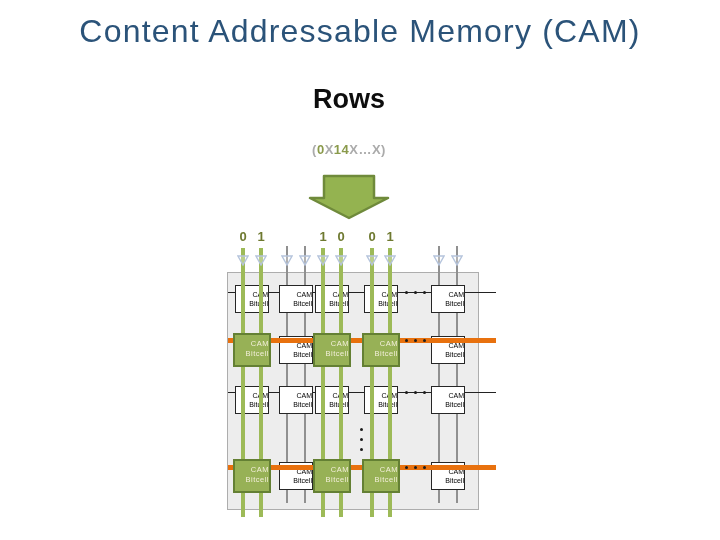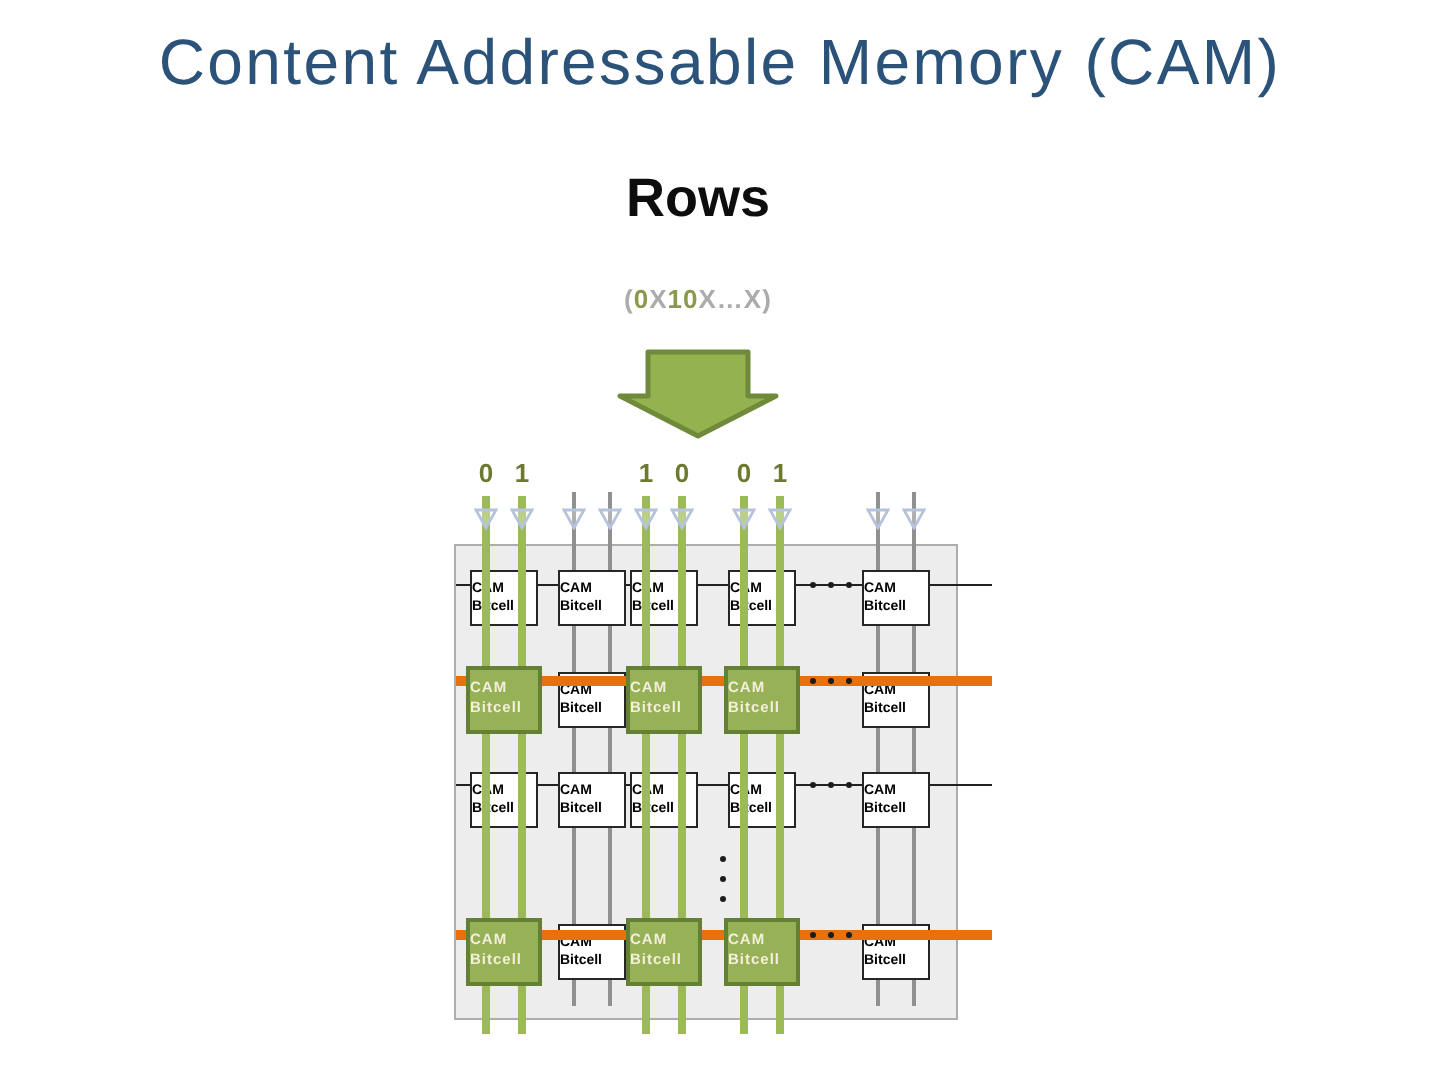--- a/index.html
+++ b/index.html
@@ -17,32 +17,32 @@
   .arrow polygon{fill:#94B350;stroke:#6F8A3B;stroke-width:2.5;stroke-linejoin:round}
   #cam-diagram{left:0;top:0;width:720px;height:540px}
   .panel{background:#EDEDED;border:1px solid #ADADAD;z-index:0}
   .wline{background:#222;z-index:1}
   .mline{background:#E8710E;z-index:3}
   .nline{background:#909090;z-index:1}
   .gline{background:#9DBA58;z-index:4}
   .tri{z-index:5}
   .tri polygon{fill:rgba(255,255,255,.3);stroke:#B5C4DC;stroke-width:1.4}
   .bitlbl{z-index:5;text-align:center;font-size:13px;font-weight:bold;color:#6E7930}
-  .cell{z-index:2;background:#fff;border:1px solid #262626;text-align:left;font-size:7px;font-weight:bold;line-height:9px;padding-top:4px;color:#000}
+  .cell{z-index:2;background:#fff;border:1px solid #262626;text-align:right;font-size:7px;font-weight:normal;line-height:9px;padding-top:4px;color:#000}
   .cell.hi{z-index:6;background:#97B156;border:2px solid #648034;color:#F3EFDA;font-size:7.5px;line-height:10px;padding-top:4px;letter-spacing:.5px}
   .dot{background:#1c1c1c;border-radius:50%;z-index:7}
   .match-label{left:539px;top:343px;width:132px;text-align:center;font-size:20px;font-weight:bold;color:#E07A15;line-height:30px}
 </style>
 </head>
 <body>
 
 <div class="slide">
   <div class="title abs">Content Addressable Memory (CAM)</div>
   <div class="h-write abs">Rows</div>
-  <div class="h-pat abs" id="pattern"><span class="tone-gray">(</span><span class="tone-olive">0</span><span class="tone-gray">X</span><span class="tone-olive">10</span><span class="tone-gray">X…X)</span></div>
+  <div class="h-pat abs" id="pattern"><span class="tone-gray">(</span><span class="tone-olive">0</span><span class="tone-gray">X</span><span class="tone-olive">14</span><span class="tone-gray">X…X)</span></div>
   <svg class="abs arrow" width="90" height="46" viewBox="0 0 90 46">
     <polygon points="20,2 70,2 70,24 84,24 45,44 6,24 20,24"></polygon>
   </svg>
 
   <div class="abs" id="cam-diagram">
       <div class="abs panel" style="left: 227px; top: 272px; width: 252px; height: 238px;"></div>
       <div class="abs wline" style="left: 228px; top: 292px; width: 268px; height: 1px;"></div>
       <div class="abs dot" style="left: 405px; top: 291px; width: 3px; height: 3px;"></div>
       <div class="abs dot" style="left: 414px; top: 291px; width: 3px; height: 3px;"></div>
       <div class="abs dot" style="left: 423px; top: 291px; width: 3px; height: 3px;"></div>

